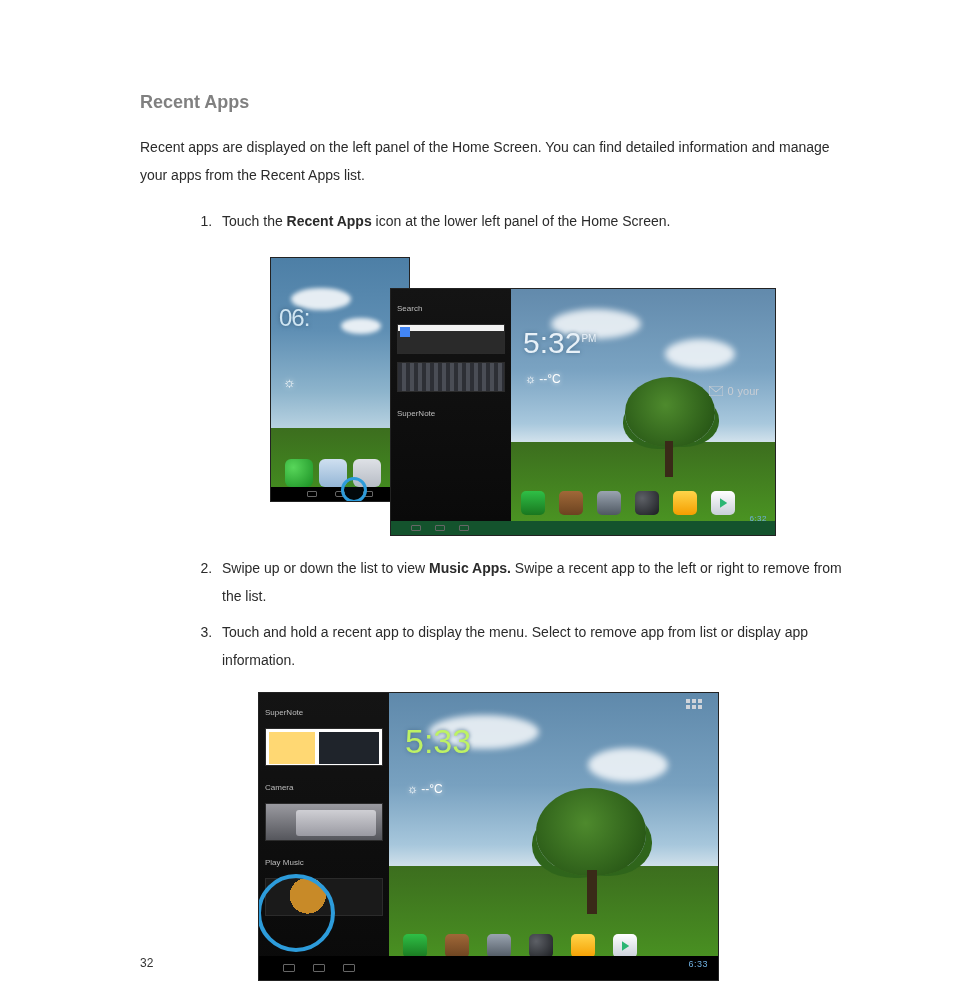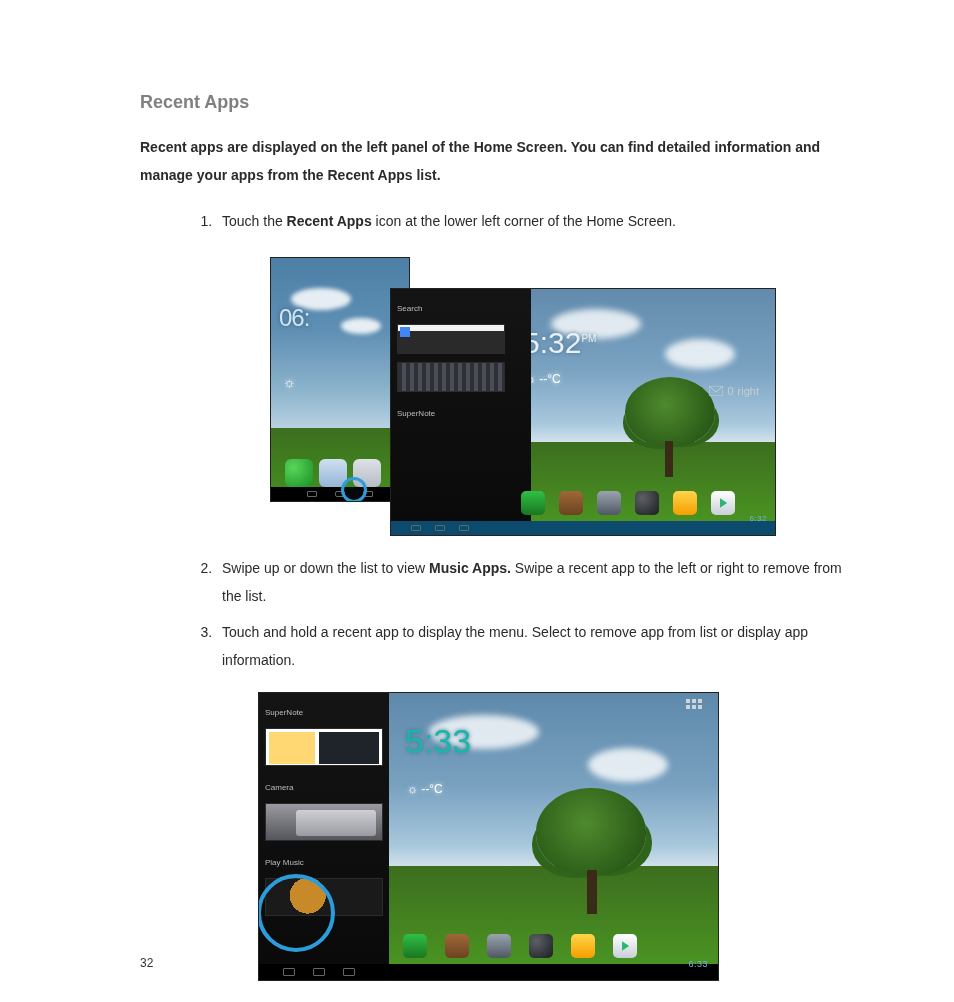--- a/index.html
+++ b/index.html
@@ -1,19 +1,19 @@
 <!DOCTYPE html>
 <html><head>
 <meta charset="utf-8">
 <style>
   * { box-sizing: border-box; margin: 0; padding: 0; }
   html, body { width: 954px; height: 1002px; background: #fff; font-family: Arial, Helvetica, sans-serif; color: #2b2b2b; }
   .page { padding: 92px 100px 36px 140px; width: 954px; }
   .heading { font-size: 18px; font-weight: bold; color: #808080; margin-bottom: 20px; }
-  .intro { font-size: 14px; line-height: 28px; margin-bottom: 18px; font-weight: bold; }
+  .intro { font-size: 14px; line-height: 28px; margin-bottom: 18px; }
   ol.steps { list-style: decimal; padding-left: 76px; font-size: 14px; }
   ol.steps > li { line-height: 28px; margin-bottom: 8px; padding-left: 6px; }
   .bold { font-weight: bold; }
 
   
   .fig1-wrap { margin: 22px 0 18px 36px; width: 518px; height: 279px; position: relative; background: #fff; }
 
   .phone1 { position: absolute; left: 12px; top: 0; width: 140px; height: 245px; background: #000; border: 1px solid #222; overflow: hidden; }
   .ph1-sky { position: absolute; inset: 0; background: linear-gradient(#4d7fa6 0%, #5f8fb4 30%, #8db4cc 55%, #b8d2e1 70%, #3c6e1e 70%, #449020 100%); }
   .ph1-cloud { position: absolute; width: 60px; height: 22px; background: rgba(255,255,255,.85); border-radius: 50%; filter: blur(2px); }
@@ -48,76 +48,76 @@
   .tb1-dock { position: absolute; bottom: 20px; left: 130px; right: 8px; height: 30px; display: flex; gap: 14px; align-items: flex-end; }
   .tdock-ic { width: 24px; height: 24px; border-radius: 5px; }
   .ti-a { background: linear-gradient(#2fbf46, #19771f); }
   .ti-b { background: linear-gradient(#a06838, #6c4320); }
   .ti-c { background: linear-gradient(#9aa4b0, #4f5862); }
   .ti-d { background: radial-gradient(circle at 30% 30%, #5d6066, #1a1c20); }
   .ti-e { background: linear-gradient(#ffd54a, #f59e00); }
   .ti-f { background: linear-gradient(#ffffff, #c9cfd8); position: relative; }
   .ti-f::after { content:''; position:absolute; inset:6px; background:#2bb673; clip-path: polygon(25% 10%, 85% 50%, 25% 90%); }
 
-  .recent-col { position: absolute; left: 0; top: 0; bottom: 14px; width: 140px; background: linear-gradient(#141414, #0a0a0a); padding: 6px 6px; display: flex; flex-direction: column; gap: 8px; }
+  .recent-col { position: absolute; left: 0; top: 0; bottom: 14px; width: 120px; background: linear-gradient(#141414, #0a0a0a); padding: 6px 6px; display: flex; flex-direction: column; gap: 8px; }
   .rlabel { color: #bdbdbd; font-size: 8px; margin-bottom: 1px; }
   .rthumb { width: 108px; height: 30px; border: 1px solid #2b2b2b; background: #222; position: relative; overflow: hidden; }
   .rthumb.search { background: linear-gradient(#f3f3f3 20%, #2a2a2a 20%); }
   .rthumb.search::before { content:''; position:absolute; top:2px; left:2px; width:10px; height:10px; background:#4285f4; }
   .rthumb.kb { background: repeating-linear-gradient(90deg, #2d2f35 0 4px, #4a4d55 4px 8px); }
   .rthumb.gallery::before { content:''; position:absolute; inset:2px; background: linear-gradient(90deg,#e3b23c 0 30%, #222 30% 100%); }
   .rthumb.browser { background:#e6edf3; }
   .rthumb.browser::before { content:''; position:absolute; left:20px; top:4px; width:70px; height:22px; background: linear-gradient(#ffce54 0 30%, #2a3038 30% 100%); border-radius:3px; }
 
-  .tb-navbar { position: absolute; bottom: 0; left: 0; right: 0; height: 14px; background: #0c4a6e; display: flex; align-items: center; gap: 14px; padding-left: 20px; }
+  .tb-navbar { position: absolute; bottom: 0; left: 0; right: 0; height: 14px; background: #14532d; display: flex; align-items: center; gap: 14px; padding-left: 20px; }
   .tb-status { position: absolute; right: 8px; bottom: 2px; color: #6fb0e0; font-size: 8px; letter-spacing: .5px; }
 
   
   .fig2-wrap { margin: 18px 0 0 36px; width: 461px; height: 289px; background: #000; border: 1px solid #222; position: relative; overflow: hidden; }
   .fig2-right { position: absolute; left: 130px; right: 0; top: 0; bottom: 16px; background: linear-gradient(#5f89ab 0%, #78a1c0 34%, #a7c7dc 56%, #d1e1eb 64%, #3c6e1e 64%, #4a9322 100%); }
   .fig2-cloud { position: absolute; width: 110px; height: 34px; background: rgba(255,255,255,.8); border-radius: 50%; filter: blur(3px); }
   .fig2-cloud.c1 { top: 22px; left: 40px; }
   .fig2-cloud.c2 { top: 55px; right: 50px; width: 80px; }
   .big-tree { position: absolute; right: 72px; bottom: 50px; width: 110px; height: 126px; }
   .big-tree .crown { position:absolute; top:0; left:0; right:0; height:88px; background: radial-gradient(circle at 45% 40%, #4e8a2d, #1e4a10); border-radius: 50% 50% 48% 48%; box-shadow: -14px 12px 0 -10px #2f651b, 16px 10px 0 -10px #2f651b; }
   .big-tree .trunk { position:absolute; bottom:0; left:46%; width:10px; height:44px; background:#3a2a18; }
-  .fig2-time { position: absolute; top: 34px; left: 146px; color: #14b8a6; font-size: 34px; font-weight: 300; text-shadow: 0 0 4px #4a6f8d; }
+  .fig2-time { position: absolute; top: 34px; left: 146px; color: #bef264; font-size: 34px; font-weight: 300; text-shadow: 0 0 4px #4a6f8d; }
   .fig2-sun { position: absolute; top: 82px; left: 148px; color: #fff; font-size: 12px; text-shadow: 0 0 5px #fff; }
   .fig2-apps { position: absolute; top: 6px; right: 16px; width: 16px; height: 16px; display: grid; grid-template-columns: repeat(3,4px); grid-template-rows: repeat(2,4px); gap: 2px; }
   .fig2-apps span { background: #d0d4da; }
   .fig2-dock { position: absolute; bottom: 22px; left: 144px; right: 10px; height: 32px; display: flex; gap: 18px; align-items: flex-end; }
 
   .recent2 { position: absolute; left: 0; top: 0; bottom: 16px; width: 130px; background: linear-gradient(#141414,#0a0a0a); padding: 6px; display:flex; flex-direction:column; gap:8px; }
   .rthumb2 { width: 118px; height: 38px; border:1px solid #2b2b2b; position:relative; overflow:hidden; }
   .rthumb2.super { background:#fff; }
   .rthumb2.super::before { content:''; position:absolute; left:3px; top:3px; width:46px; height:32px; background:#ffd873; }
   .rthumb2.super::after  { content:''; position:absolute; right:3px; top:3px; width:60px; height:32px; background:#1f242b; }
   .rthumb2.msg { background: repeating-linear-gradient(90deg,#2c2f36 0 4px,#4a4d55 4px 8px); }
   .rthumb2.cam { background: linear-gradient(#9a9aa0,#55565c); }
   .rthumb2.cam::before { content:''; position:absolute; left:30px; top:6px; width:80px; height:26px; background:linear-gradient(#cfcfd4,#9a9aa2); border-radius:3px; }
   .rthumb2.music { background: radial-gradient(circle at 36% 46%, #c88a28 0 18px, #1a1a1a 18px); }
 
   .fig2-circle { position:absolute; left:-2px; bottom:28px; width:78px; height:78px; border:4px solid #2d9cdb; border-radius:50%; z-index:20; }
 
-  .fig2-nav { position:absolute; bottom:0; left:0; right:0; height:16px; background:#000; display:flex; align-items:center; gap:18px; padding-left:24px; }
+  .fig2-nav { position:absolute; bottom:0; left:0; right:0; height:24px; background:#000; display:flex; align-items:center; gap:18px; padding-left:24px; }
   .fig2-nav .nv { width:12px; height:8px; border:1px solid #666; border-radius:1px; }
   .fig2-status { position:absolute; right:10px; bottom:2px; color:#6fb0e0; font-size:9px; letter-spacing:.5px; }
 
   .page-number { position: absolute; left: 140px; top: 956px; font-size: 12px; color: #333; }
 </style>
 </head>
 <body>
 
 <div class="page">
   <div class="heading">Recent Apps</div>
   <p class="intro">Recent apps are displayed on the left panel of the Home Screen. You can find detailed information and manage your apps from the Recent Apps list.</p>
 
   <ol class="steps">
     <li>
-      <span>Touch the </span><span class="bold">Recent Apps</span><span> icon at the lower left corner of the Home Screen.</span>
+      <span>Touch the </span><span class="bold">Recent Apps</span><span> icon at the lower left panel of the Home Screen.</span>
 
       
       <div class="fig1-wrap">
 
         <div class="phone1">
           <div class="ph1-sky"></div>
           <div class="ph1-cloud c1"></div>
           <div class="ph1-cloud c2"></div>
           <div class="ph1-time">06:</div>
           <div class="ph1-sun">☼</div>
@@ -144,21 +144,21 @@
               </div>
           </div>
           <div class="tb1-time"><span>5:32</span><span class="ampm">PM</span></div>
           <div class="tb1-sun">☼ --°C</div>
           <div class="tb1-mail">
             <svg viewBox="0 0 14 10">
                 <rect x="0" y="0" width="14" height="10" fill="none" stroke="#c7cdd4"></rect>
                 <path d="M0 0 L7 6 L14 0" fill="none" stroke="#c7cdd4"></path>
               </svg>
             <span>0</span>
-              <span>right</span>
+              <span>your</span>
           </div>
 
           <div class="recent-col">
             <div>
                 <div class="rlabel">Search</div>
                 <div class="rthumb search"></div>
               </div>
             <div>
                 <div class="rthumb kb"></div>
               </div>

